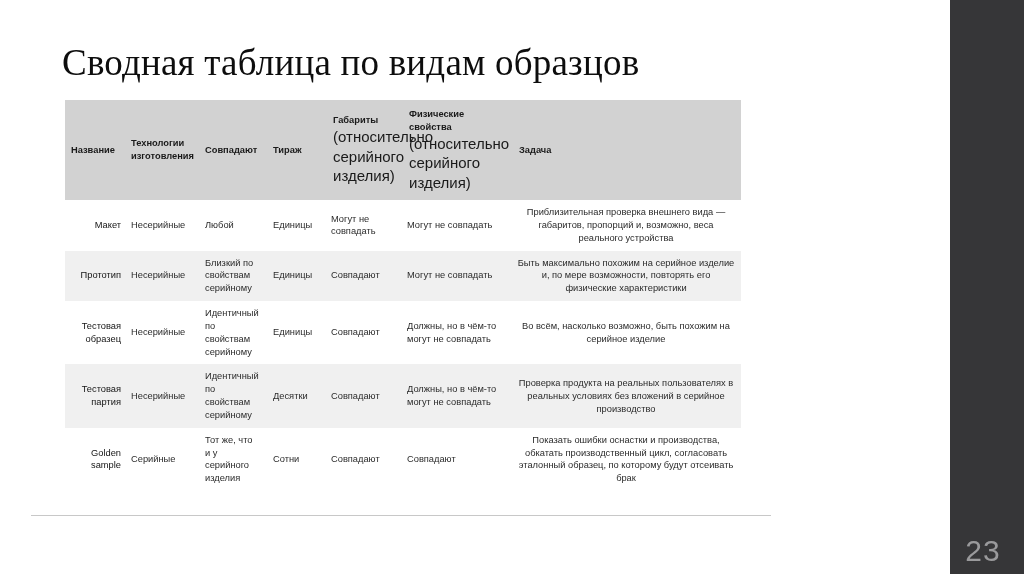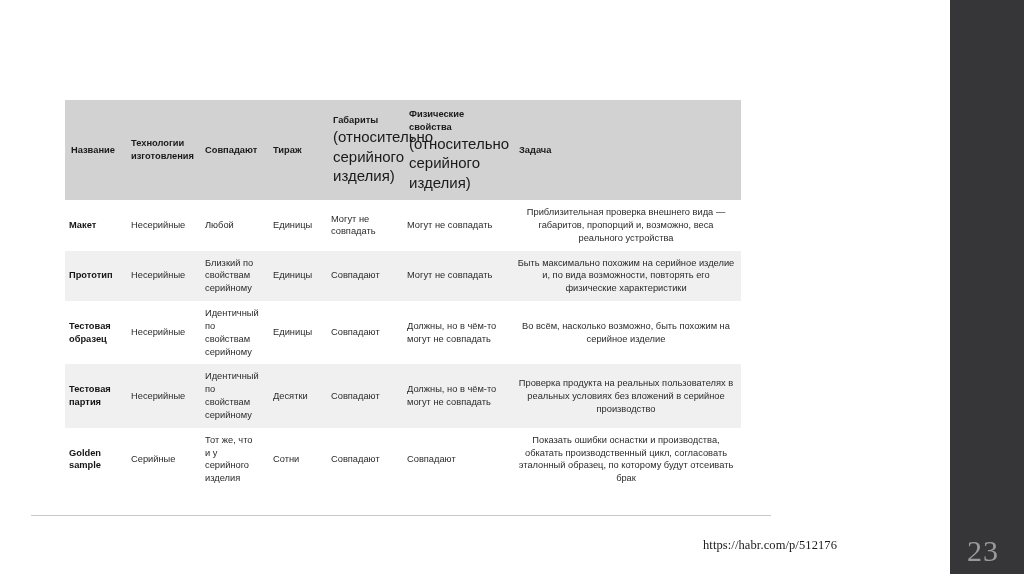--- a/index.html
+++ b/index.html
@@ -31,21 +31,21 @@
     width: 74px;
     height: 574px;
     background: #363638;
   }
   .page-number {
     position: absolute;
     right: 0;
     bottom: 8px;
     width: 82px;
     text-align: center;
-    font-family: Liberation Serif, serif;
+    font-family: Liberation Sans, sans-serif;
     font-size: 30px;
     color: #9a9a9c;
     letter-spacing: 1px;
     line-height: 1;
   }
 
   
   .slide-title {
     position: absolute;
     left: 62px;
@@ -101,23 +101,23 @@
   th.c-tirazh    { text-align: center; }
   th.c-gabarit   { text-align: center; }
   th.c-phys      { text-align: center; }
   th.c-task      { text-align: center; }
 
   tbody td {
     padding-top: 12px;
     padding-bottom: 12px;
   }
   tbody td.c-name {
-    font-weight: bold;
+    font-weight: normal;
     color: #141414;
-    text-align: left;
+    text-align: right;
     padding-left: 4px;
     padding-right: 4px;
   }
   tbody td.c-tech     { padding-left: 6px; }
   tbody td.c-material { padding-left: 6px; margin-left: 39px; }
   tbody td.c-tirazh   { padding-left: 6px; }
   tbody td.c-gabarit  { padding-left: 4px; }
   tbody td.c-phys     { padding-left: 4px; }
   tbody td.c-task     { padding-left: 4px; padding-right: 6px; text-align: center; }
 
@@ -151,20 +151,21 @@
     font-size: 12.5px;
     color: #1a1a1a;
     letter-spacing: 0.1px;
   }
 </style>
 </head>
 <body>
 
 <div class="slide">
 
+  <h1 class="slide-title">Сводная таблица по видам образцов</h1>
 
   <div class="table-wrap">
     <table class="summary">
       <colgroup>
         <col class="w-name">
         <col class="w-tech">
         <col class="w-material">
         <col class="w-tirazh">
         <col class="w-gabarit">
         <col class="w-phys">
@@ -200,21 +201,21 @@
             <td class="c-phys">Могут не совпадать</td>
             <td class="c-task">Приблизительная проверка внешнего вида — габаритов, пропорций и, возможно, веса реального устройства</td>
           </tr>
           <tr class="shaded">
             <td class="c-name">Прототип</td>
             <td class="c-tech">Несерийные</td>
             <td class="c-material">Близкий по свойствам серийному</td>
             <td class="c-tirazh">Единицы</td>
             <td class="c-gabarit">Совпадают</td>
             <td class="c-phys">Могут не совпадать</td>
-            <td class="c-task">Быть максимально похожим на серийное изделие и, по вида возможности, повторять его физические характеристики</td>
+            <td class="c-task">Быть максимально похожим на серийное изделие и, по мере возможности, повторять его физические характеристики</td>
           </tr>
           <tr>
             <td class="c-name">Тестовая образец</td>
             <td class="c-tech">Несерийные</td>
             <td class="c-material">Идентичный по свойствам серийному</td>
             <td class="c-tirazh">Единицы</td>
             <td class="c-gabarit">Совпадают</td>
             <td class="c-phys">Должны, но в чём-то могут не совпадать</td>
             <td class="c-task">Во всём, насколько возможно, быть похожим на серийное изделие</td>
           </tr>
@@ -235,18 +236,17 @@
             <td class="c-gabarit">Совпадают</td>
             <td class="c-phys">Совпадают</td>
             <td class="c-task">Показать ошибки оснастки и производства, обкатать производственный цикл, согласовать эталонный образец, по которому будут отсеивать брак</td>
           </tr>
         </tbody>
     </table>
   </div>
 
   <div class="divider"></div>
 
-  <div class="source-url">https://habr.com/p/512176</div>
 
   <div class="right-bar"></div>
   <div class="page-number">23</div>
 
 </div>
 
 </body></html>

